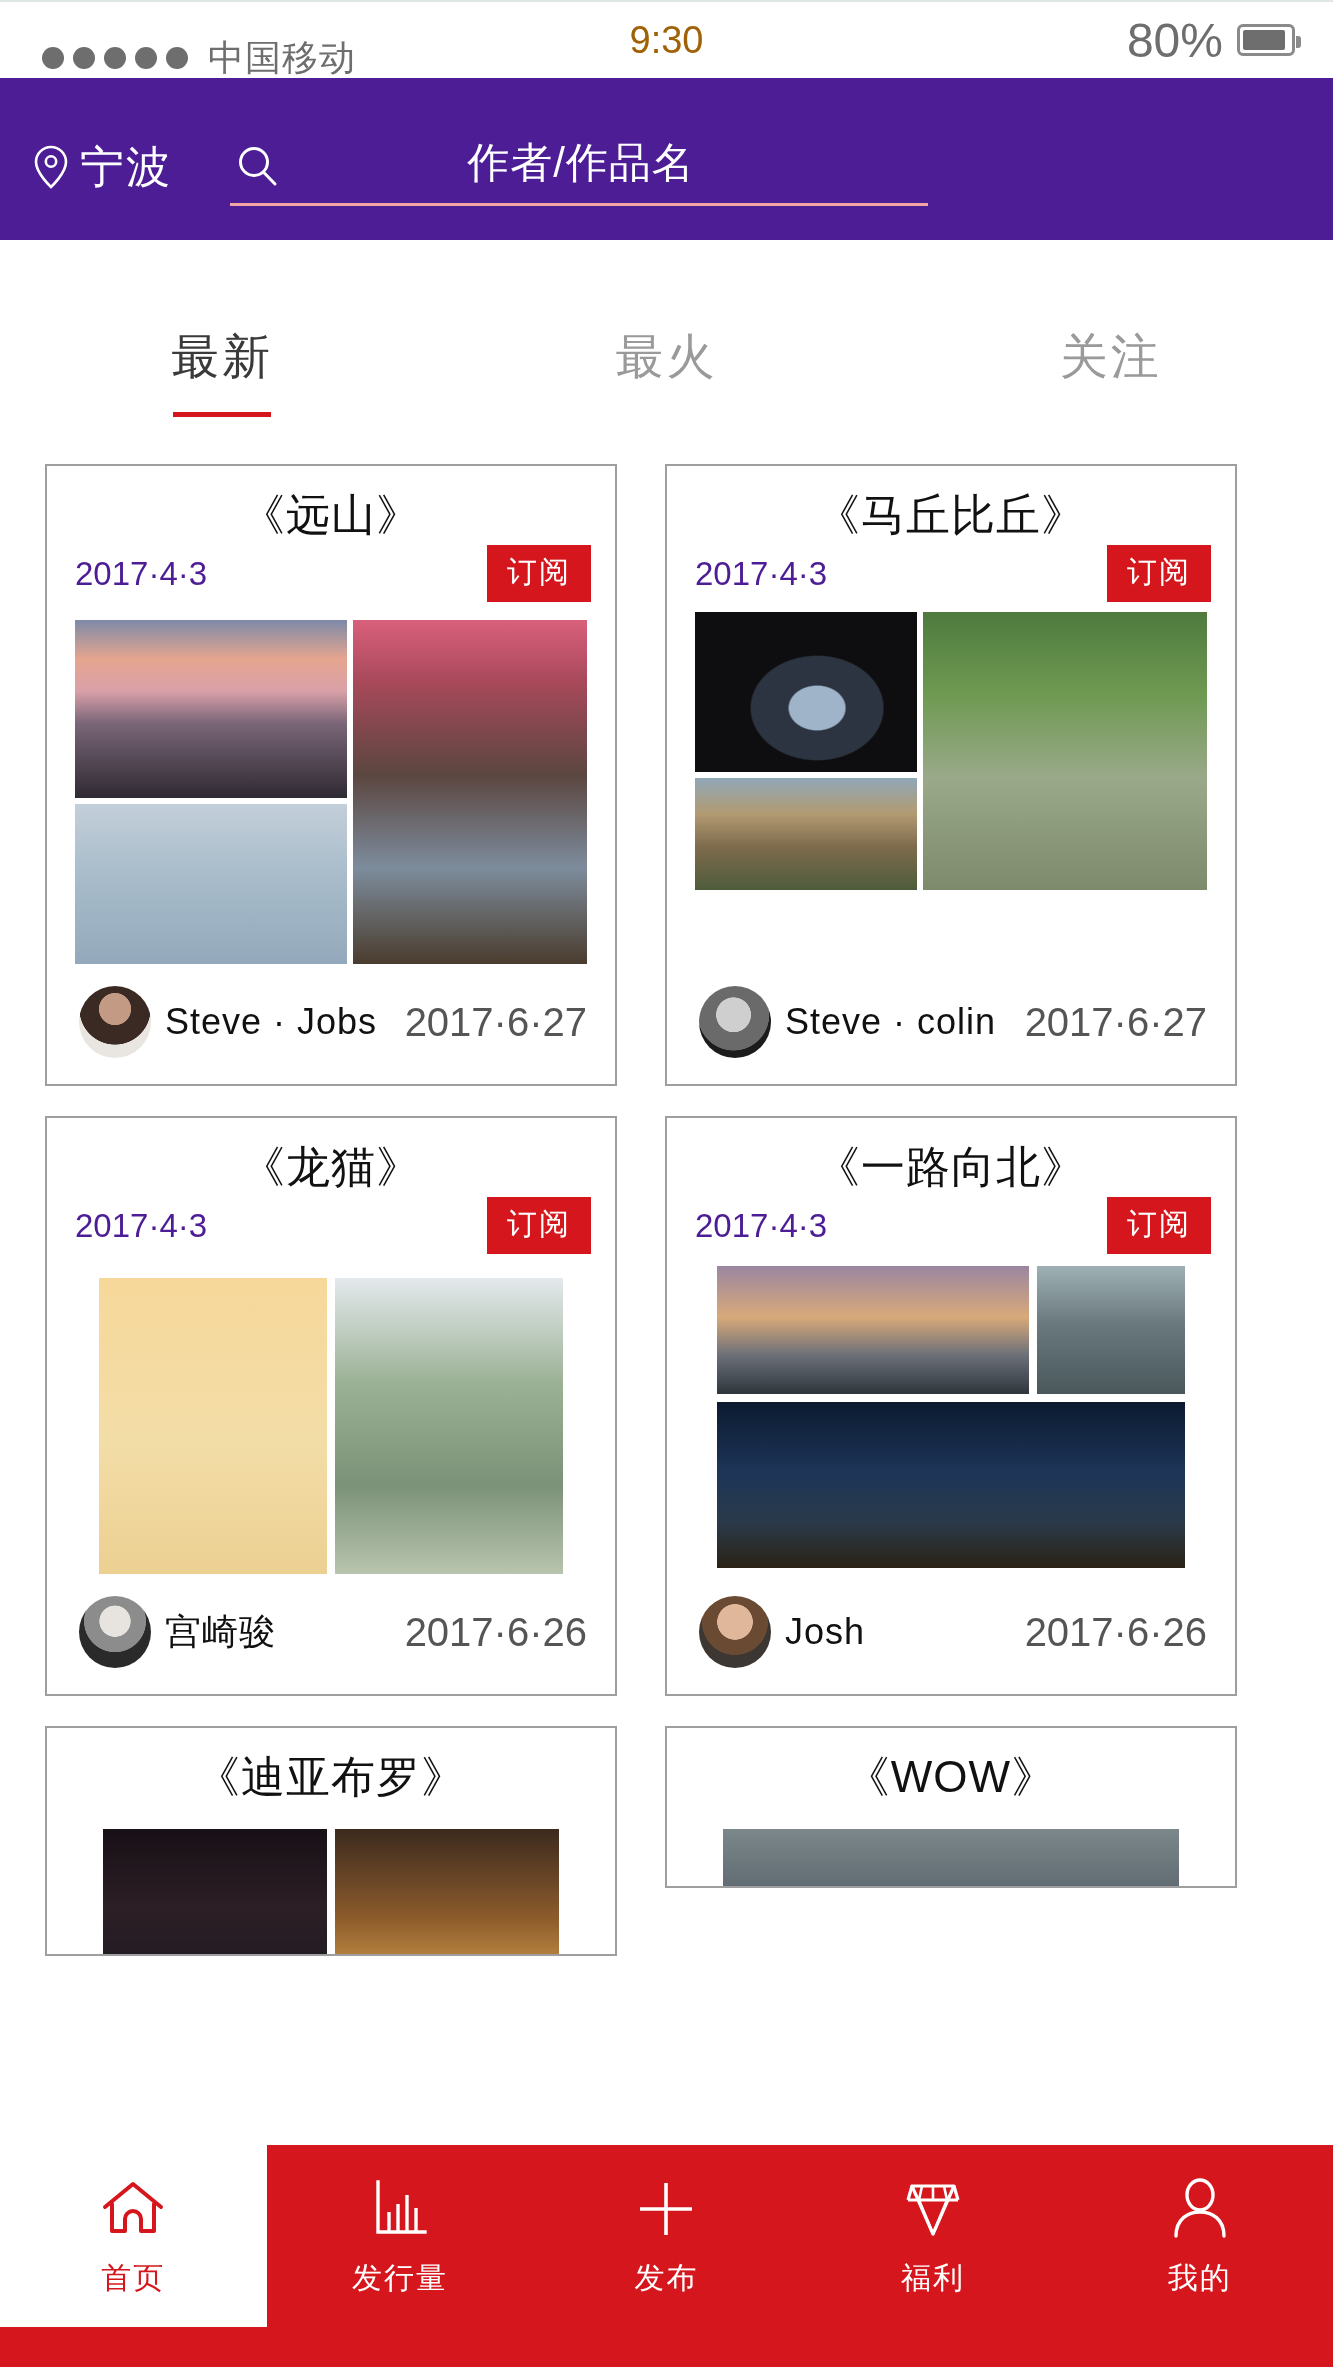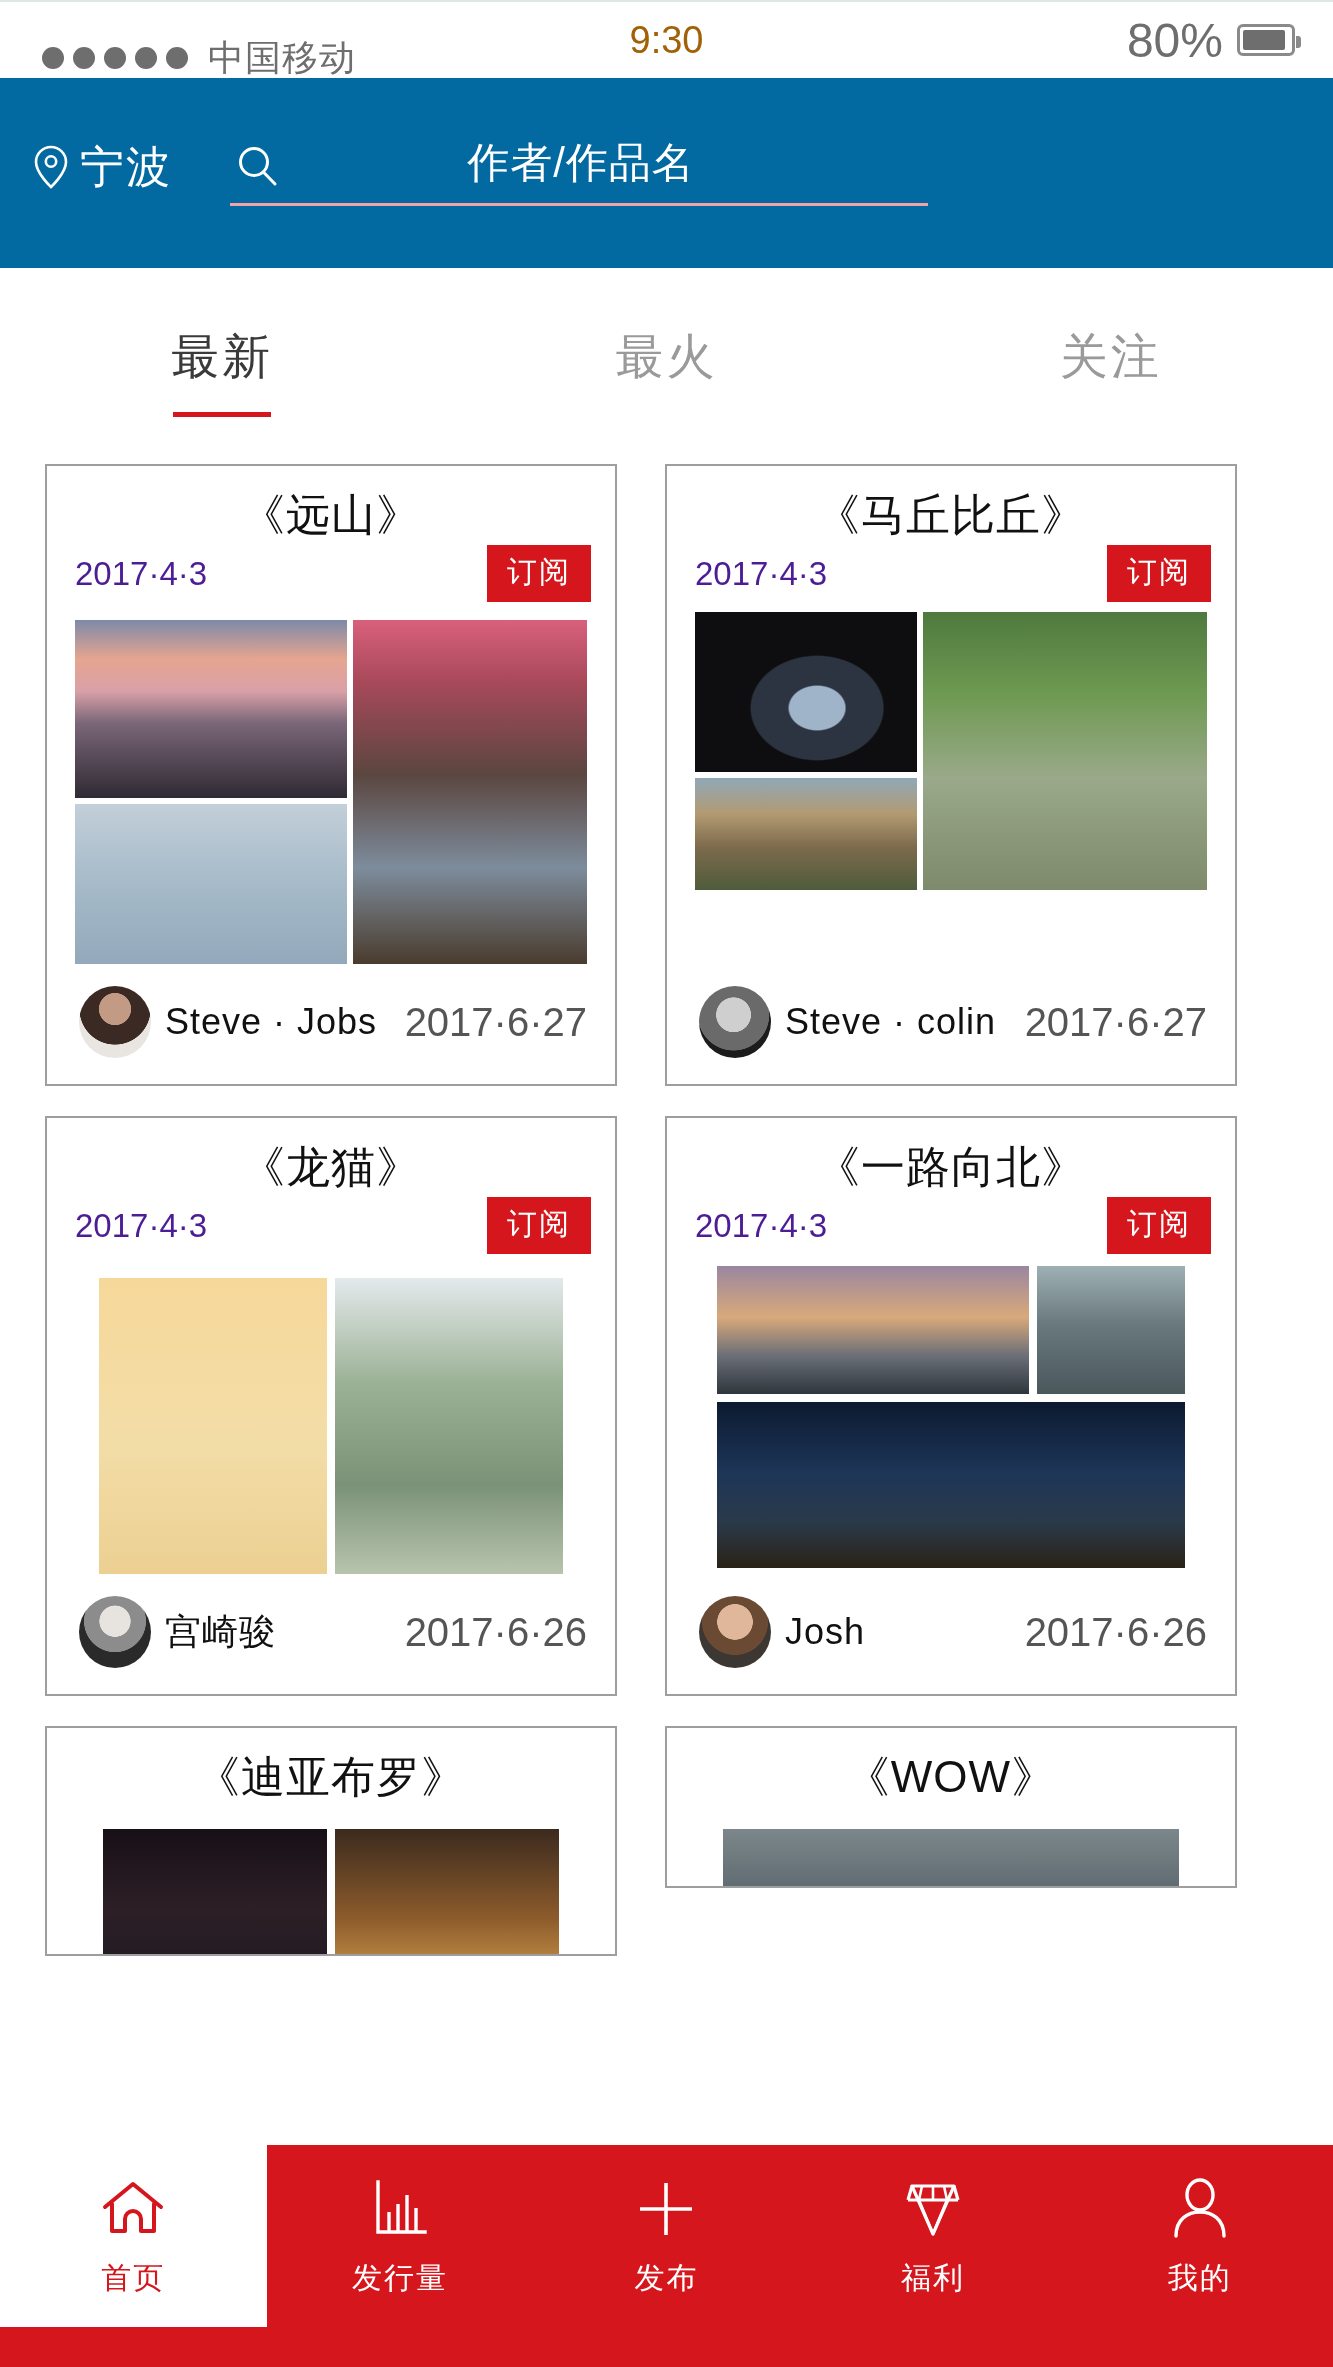--- a/index.html
+++ b/index.html
@@ -49,22 +49,22 @@
     width: 5px; height: 12px; background: #8a8a8a; border-radius: 0 3px 3px 0;
   }
   .batt > span {
     position: absolute; left: 3px; top: 3px; bottom: 3px;
     width: 78%; background: #6e6e6e; border-radius: 2px;
   }
 
   
   .header {
     position: absolute; top: 78px; left: 0;
-    width: 1333px; height: 190px;
-    background: #0369a1;
+    width: 1333px; height: 162px;
+    background: #4c1d95;
   }
   .header-inner {
     position: absolute; left: 0; right: 0; top: 50px;
     display: flex; align-items: center;
   }
   .loc {
     display: flex; align-items: center; margin-left: 34px; gap: 12px;
     color: #fff;
   }
   .pin-icon { width: 34px; height: 44px; position: relative; flex: 0 0 auto; }

